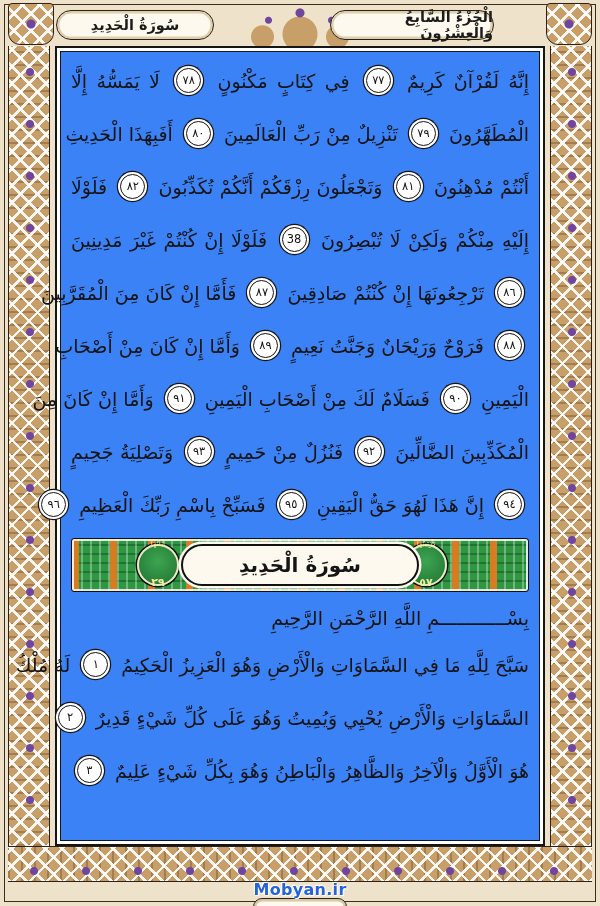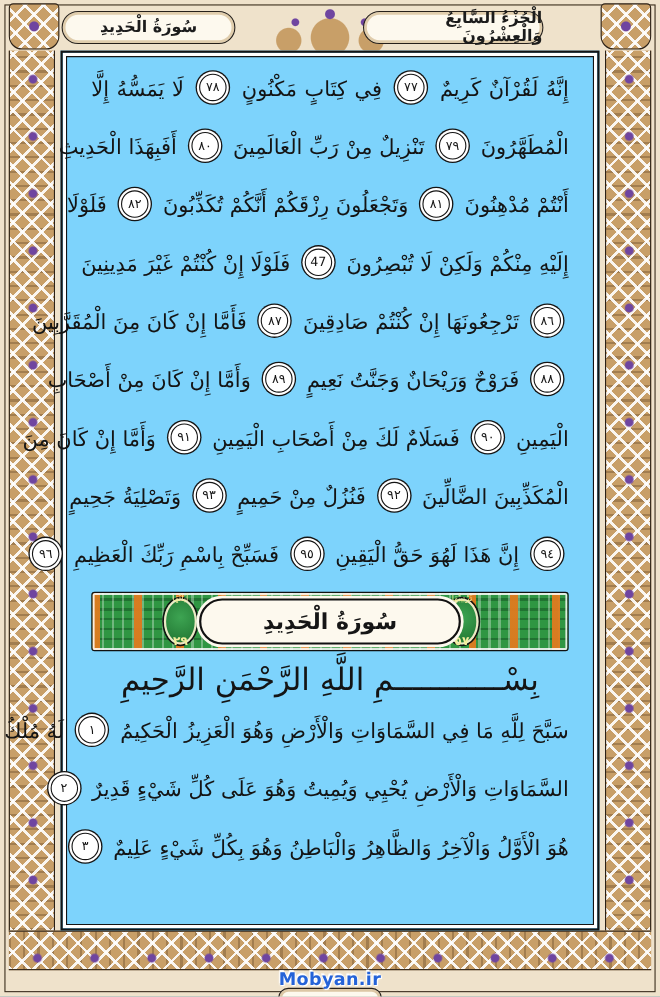--- a/index.html
+++ b/index.html
@@ -62,23 +62,23 @@
     border:1.5px solid #26201a;border-radius:15px;
     box-shadow:inset 0 0 0 2.5px rgba(188,150,92,.45);
     display:flex;align-items:center;justify-content:center;
     font-size:14.5px;font-weight:bold;color:#1c1c1c;
   }
   .hdr-cart.surah{left:56px;width:158px;}
   .hdr-cart.juz{left:330px;width:164px;}
   
   .frame{
     position:absolute;left:55px;top:46px;width:490px;height:800px;
-    background:#7dd3fc;border:2.5px solid #151515;
+    background:#3b82f6;border:2.5px solid #151515;
     box-shadow:inset 0 0 0 3px #fff, inset 0 0 0 4px #151515;
-    padding:8px 26px 0;
+    padding:8px 14px 0;
   }
   .qline{
     direction:rtl;text-align:justify;text-align-last:justify;
     font-size:19px;height:53px;line-height:50px;white-space:nowrap;color:var(--ink);
   }
   .ayah{
     display:inline-flex;align-items:center;justify-content:center;
     width:25px;height:25px;border:1.3px solid var(--ink);border-radius:50%;
     background:#fff;box-shadow:0 0 0 2px #fff, 0 0 0 3.2px var(--ink);
     font-size:11.5px;line-height:1;vertical-align:middle;margin:0 7px;position:relative;top:-2px;
@@ -96,33 +96,33 @@
   }
   .banner-cart{
     position:absolute;left:50%;top:50%;transform:translate(-50%,-50%);
     width:238px;height:42px;background:var(--cart-bg);
     border:2px solid #111;border-radius:22px;
     box-shadow:0 0 0 2.5px var(--cart-bg);
     display:flex;align-items:center;justify-content:center;
     font-size:20px;font-weight:bold;color:#151515;
   }
   .banner-badge{
-    position:absolute;top:6px;width:30px;height:42px;border-radius:50%;
+    position:absolute;top:6px;width:42px;height:42px;border-radius:50%;
     background:radial-gradient(circle at 50% 40%, #3da452, var(--green-dark));
     border:2px solid #ece8c6;box-shadow:0 0 0 1.5px #111;
     display:flex;flex-direction:column;align-items:center;justify-content:center;
     color:#f2ee9c;text-align:center;line-height:1.15;
   }
   .banner-badge .lbl{font-size:7.5px;}
   .banner-badge .val{font-size:11px;font-weight:bold;margin-top:28px;}
   .banner-badge.ayat{left:66px;}
   .banner-badge.order{right:82px;}
   
   .bismillah{
-    direction:rtl;text-align:center;font-size:28px;height:46px;line-height:48px;color:var(--ink);
+    direction:rtl;text-align:right;font-size:19px;height:46px;line-height:48px;color:var(--ink);
   }
   
   .pagenum-cart{
     position:absolute;left:50%;top:898px;transform:translateX(-50%);
     width:94px;height:34px;background:var(--cart-bg);
     border:1.5px solid #26201a;border-radius:9px;
     box-shadow:inset 0 0 0 2.5px rgba(188,150,92,.5);
     display:flex;align-items:center;justify-content:flex-start;
     font-size:18px;font-weight:bold;color:#1d1d1d;
   }
@@ -151,21 +151,21 @@
   </div>
   <div class="hdr-cart juz">
     <span>الْجُزْءُ السَّابِعُ وَالْعِشْرُونَ</span>
   </div>
 
   <div class="frame">
     <div id="lines-top">
         <div class="qline"><span>إِنَّهُ لَقُرْآنٌ كَرِيمٌ </span><span class="ayah">٧٧</span><span> فِي كِتَابٍ مَكْنُونٍ </span><span class="ayah">٧٨</span><span> لَا يَمَسُّهُ إِلَّا</span></div>
         <div class="qline"><span>الْمُطَهَّرُونَ </span><span class="ayah">٧٩</span><span> تَنْزِيلٌ مِنْ رَبِّ الْعَالَمِينَ </span><span class="ayah">٨٠</span><span> أَفَبِهَذَا الْحَدِيثِ</span></div>
         <div class="qline"><span>أَنْتُمْ مُدْهِنُونَ </span><span class="ayah">٨١</span><span> وَتَجْعَلُونَ رِزْقَكُمْ أَنَّكُمْ تُكَذِّبُونَ </span><span class="ayah">٨٢</span><span> فَلَوْلَا</span></div>
-        <div class="qline"><span>إِلَيْهِ مِنْكُمْ وَلَكِنْ لَا تُبْصِرُونَ </span><span class="ayah">47</span><span> فَلَوْلَا إِنْ كُنْتُمْ غَيْرَ مَدِينِينَ</span></div>
+        <div class="qline"><span>إِلَيْهِ مِنْكُمْ وَلَكِنْ لَا تُبْصِرُونَ </span><span class="ayah">38</span><span> فَلَوْلَا إِنْ كُنْتُمْ غَيْرَ مَدِينِينَ</span></div>
         <div class="qline"><span class="ayah">٨٦</span><span> تَرْجِعُونَهَا إِنْ كُنْتُمْ صَادِقِينَ </span><span class="ayah">٨٧</span><span> فَأَمَّا إِنْ كَانَ مِنَ الْمُقَرَّبِينَ</span></div>
         <div class="qline"><span class="ayah">٨٨</span><span> فَرَوْحٌ وَرَيْحَانٌ وَجَنَّتُ نَعِيمٍ </span><span class="ayah">٨٩</span><span> وَأَمَّا إِنْ كَانَ مِنْ أَصْحَابِ</span></div>
         <div class="qline"><span>الْيَمِينِ </span><span class="ayah">٩٠</span><span> فَسَلَامٌ لَكَ مِنْ أَصْحَابِ الْيَمِينِ </span><span class="ayah">٩١</span><span> وَأَمَّا إِنْ كَانَ مِنَ</span></div>
         <div class="qline"><span>الْمُكَذِّبِينَ الضَّالِّينَ </span><span class="ayah">٩٢</span><span> فَنُزُلٌ مِنْ حَمِيمٍ </span><span class="ayah">٩٣</span><span> وَتَصْلِيَةُ جَحِيمٍ</span></div>
         <div class="qline"><span class="ayah">٩٤</span><span> إِنَّ هَذَا لَهُوَ حَقُّ الْيَقِينِ </span><span class="ayah">٩٥</span><span> فَسَبِّحْ بِاسْمِ رَبِّكَ الْعَظِيمِ </span><span class="ayah">٩٦</span></div>
       </div>
 
     <div class="banner">
       <div class="banner-band"></div>
       <div class="banner-badge ayat">

